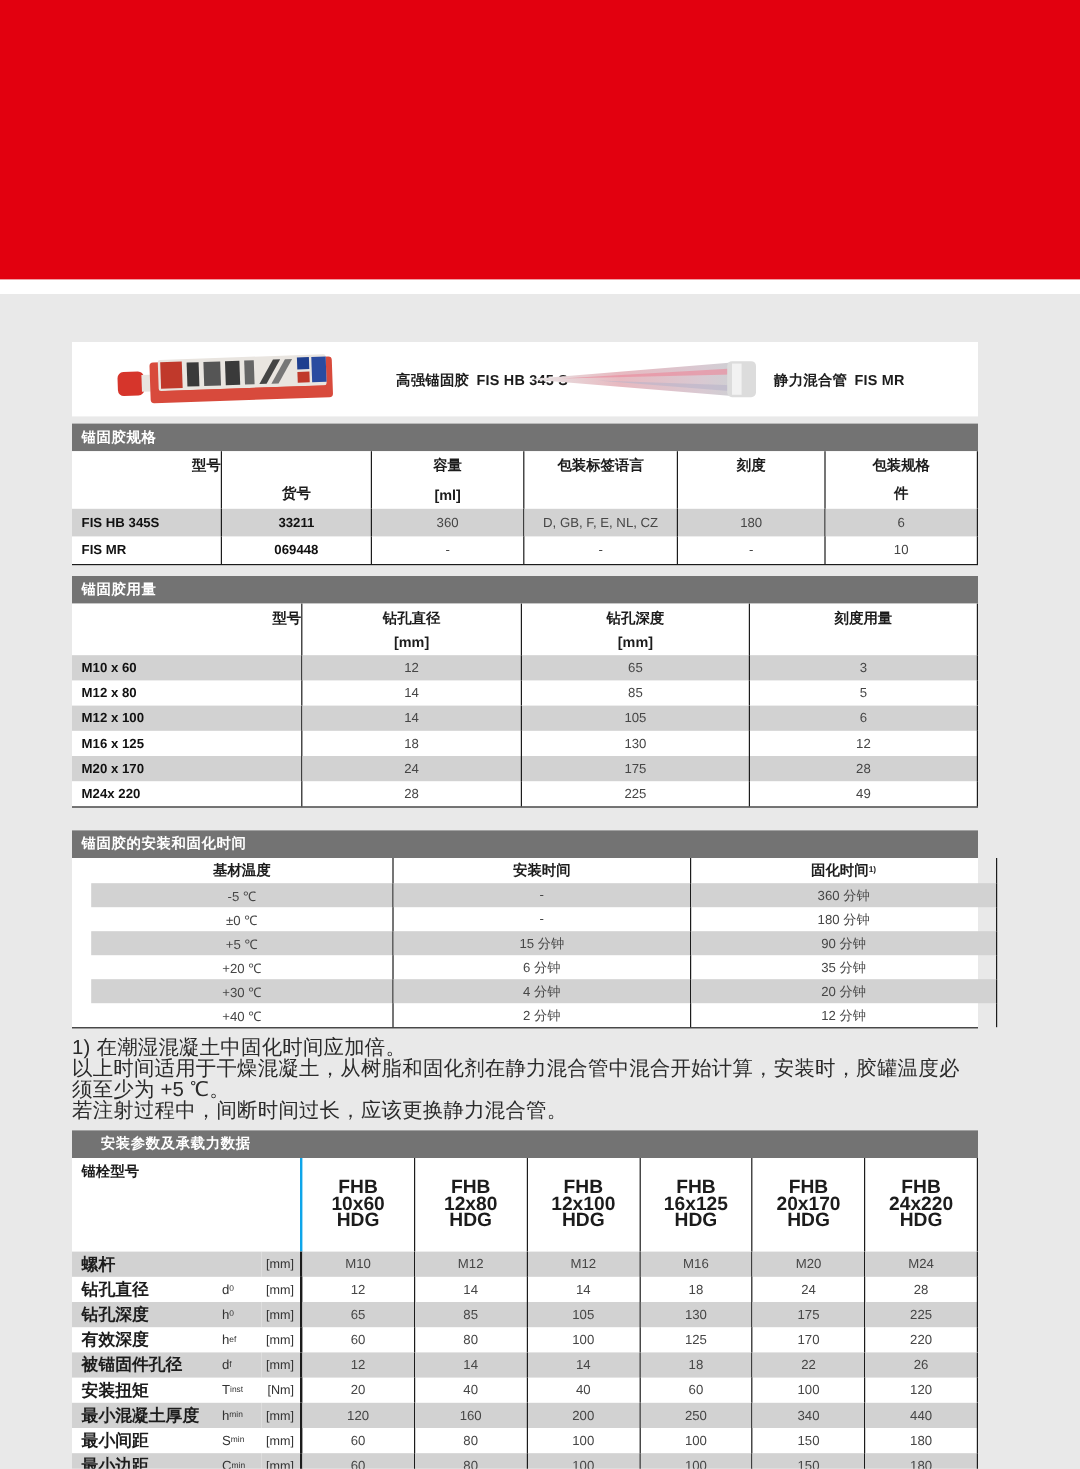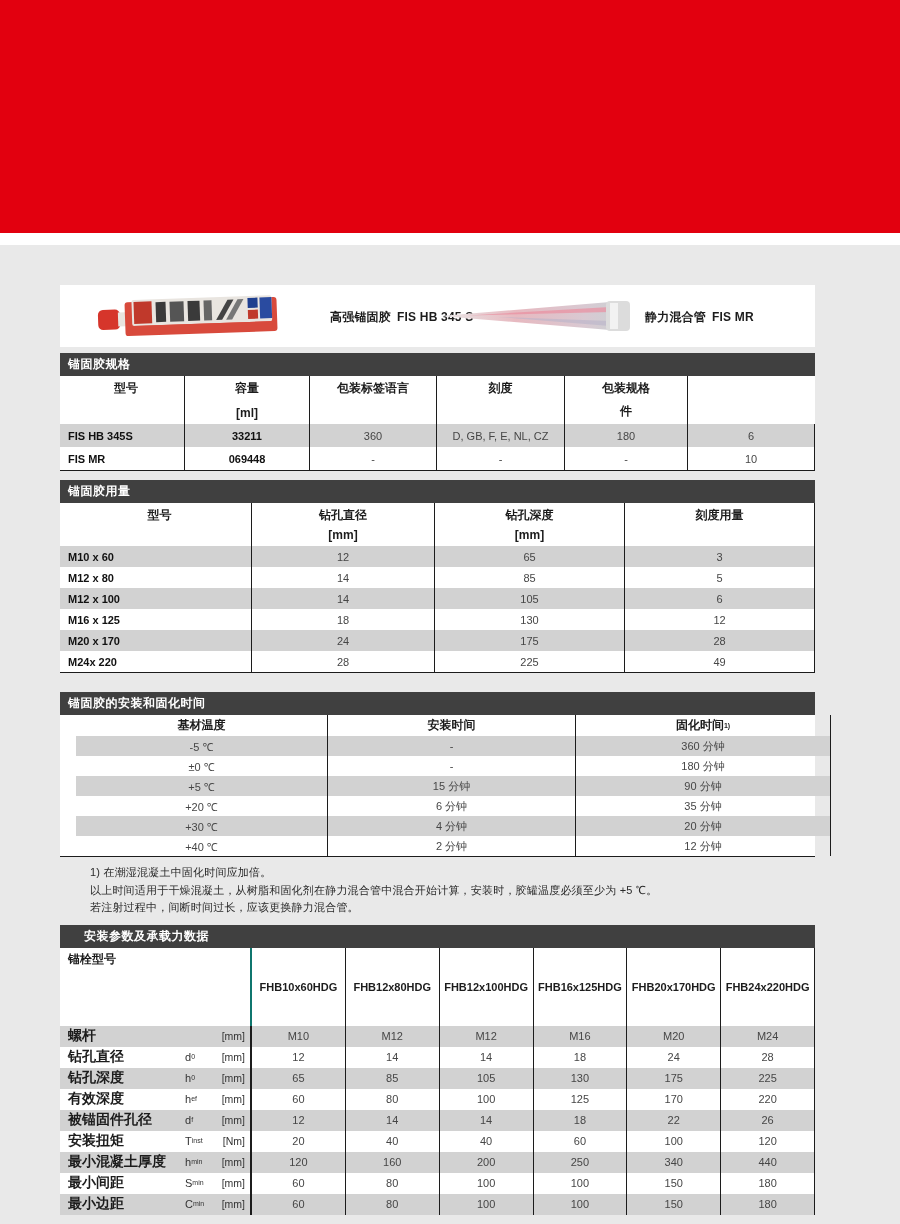--- a/index.html
+++ b/index.html
@@ -7,55 +7,55 @@
   .banner{width:900px;height:233px;background:#e2000f;}
   .gap-white{width:900px;height:12px;background:#ffffff;}
   .content{margin-left:60px;width:755px;position:relative;}
   
   .strip{margin-top:40px;height:62px;background:#ffffff;position:relative;}
   .plabel{position:absolute;font-size:12px;font-weight:bold;color:#1c1c1c;top:24px;white-space:nowrap;letter-spacing:0.2px;}
   .plabel .code{margin-left:6px;}
   #cartridge-svg{position:absolute;left:34px;top:3px;}
   #mixer-svg{position:absolute;left:378px;top:14px;}
   
-  .secbar{height:23px;background:#404040;color:#ffffff;font-size:12px;font-weight:bold;line-height:23px;padding-left:8px;box-sizing:border-box;letter-spacing:0.5px;}
+  .secbar{height:23px;background:#737373;color:#ffffff;font-size:12px;font-weight:bold;line-height:23px;padding-left:8px;box-sizing:border-box;letter-spacing:0.5px;}
   .sec1{margin-top:6px;}
   .sec2{margin-top:9px;}
   .sec3{margin-top:19px;}
   .sec4{margin-top:8px;padding-left:24px;}
   
   .tbl{background:#ffffff;}
   .row{display:grid;}
   .t1 .row{grid-template-columns:125px 125px 127px 128px 123px 127px;}
   .t2 .row{grid-template-columns:192px 183px 190px 190px;}
   .t3 .row{grid-template-columns:252px 248px 255px;padding-left:16px;}
   .t4 .row{grid-template-columns:125px 33px 34px repeat(6,1fr);}
   .t1,.t2,.t3{border-bottom:1px solid #1c1c1c;}
   .cell,.hcell{box-sizing:border-box;border-right:1px solid #1c1c1c;display:flex;align-items:center;justify-content:center;font-size:11px;overflow:hidden;}
   .t1 .hcell{height:48px;}  .t1 .cell{height:23px;}
   .t2 .hcell{height:43px;}  .t2 .cell{height:21px;}
   .t3 .hcell{height:21px;}  .t3 .cell{height:20px;}
   .t4 .hcell{height:78px;}  .t4 .cell{height:21px;}
   .hcell{font-weight:bold;font-size:12px;}
   .hcell.two{flex-direction:column;justify-content:space-between;padding:4px 0;}
   .hcell.first,.cell.first{justify-content:flex-start;padding-left:8px;}
-  .hcell.first.two{align-items:center;}
+  .hcell.first.two{align-items:flex-end;}
   .gray{background:#d2d2d2;}
   .b{font-weight:bold;color:#111;}
   .val{color:#464646;font-weight:normal;}
   sup{font-size:7px;vertical-align:super;line-height:0;}
   sub{font-size:7px;vertical-align:sub;line-height:0;}
   
-  .t4 .corner{grid-column:1 / span 3;justify-content:flex-start;align-items:flex-start;padding:3px 0 0 8px;border-right:2px solid #0f766e;font-family:Liberation Serif, serif;}
-  .t4 .colhead{flex-direction:row;justify-content:center;font-size:11px;line-height:14px;}
+  .t4 .corner{grid-column:1 / span 3;justify-content:flex-start;align-items:flex-start;padding:3px 0 0 8px;border-right:2px solid #0ea5e9;font-family:Liberation Serif, serif;}
+  .t4 .colhead{flex-direction:column;justify-content:center;font-size:16px;line-height:14px;}
   .t4 .sym{justify-content:flex-start;font-size:11px;color:#333;border-right:none;}
   .t4 .unit{justify-content:flex-end;padding-right:5px;font-size:10.5px;color:#333;border-right:2px solid #1c1c1c;}
   .t4 .lbl{border-right:none;font-weight:bold;font-size:14px;text-align:center;}
   
-  .footnotes{margin-top:7px;font-size:11px;line-height:17.5px;color:#2a2a2a;letter-spacing:0.2px;margin-left:30px;}
+  .footnotes{margin-top:7px;font-size:17px;line-height:17.5px;color:#2a2a2a;letter-spacing:0.2px;}
 </style>
 </head>
 <body>
 
 <div class="banner"></div>
 <div class="gap-white"></div>
 
 <div class="content">
 
   <div class="strip">
@@ -102,20 +102,24 @@
   </div>
 
   <div class="secbar sec1">锚固胶规格</div>
   <div id="t1" class="tbl t1">
       <div class="row">
         <div class="hcell two first">
           <div></div>
           <div>型号</div>
         </div>
         <div class="hcell two">
+          <div></div>
+          <div>货号</div>
+        </div>
+        <div class="hcell two">
           <div>容量</div>
           <div>[ml]</div>
         </div>
         <div class="hcell two">
           <div>包装标签语言</div>
           <div></div>
         </div>
         <div class="hcell two">
           <div>刻度</div>
           <div></div>

